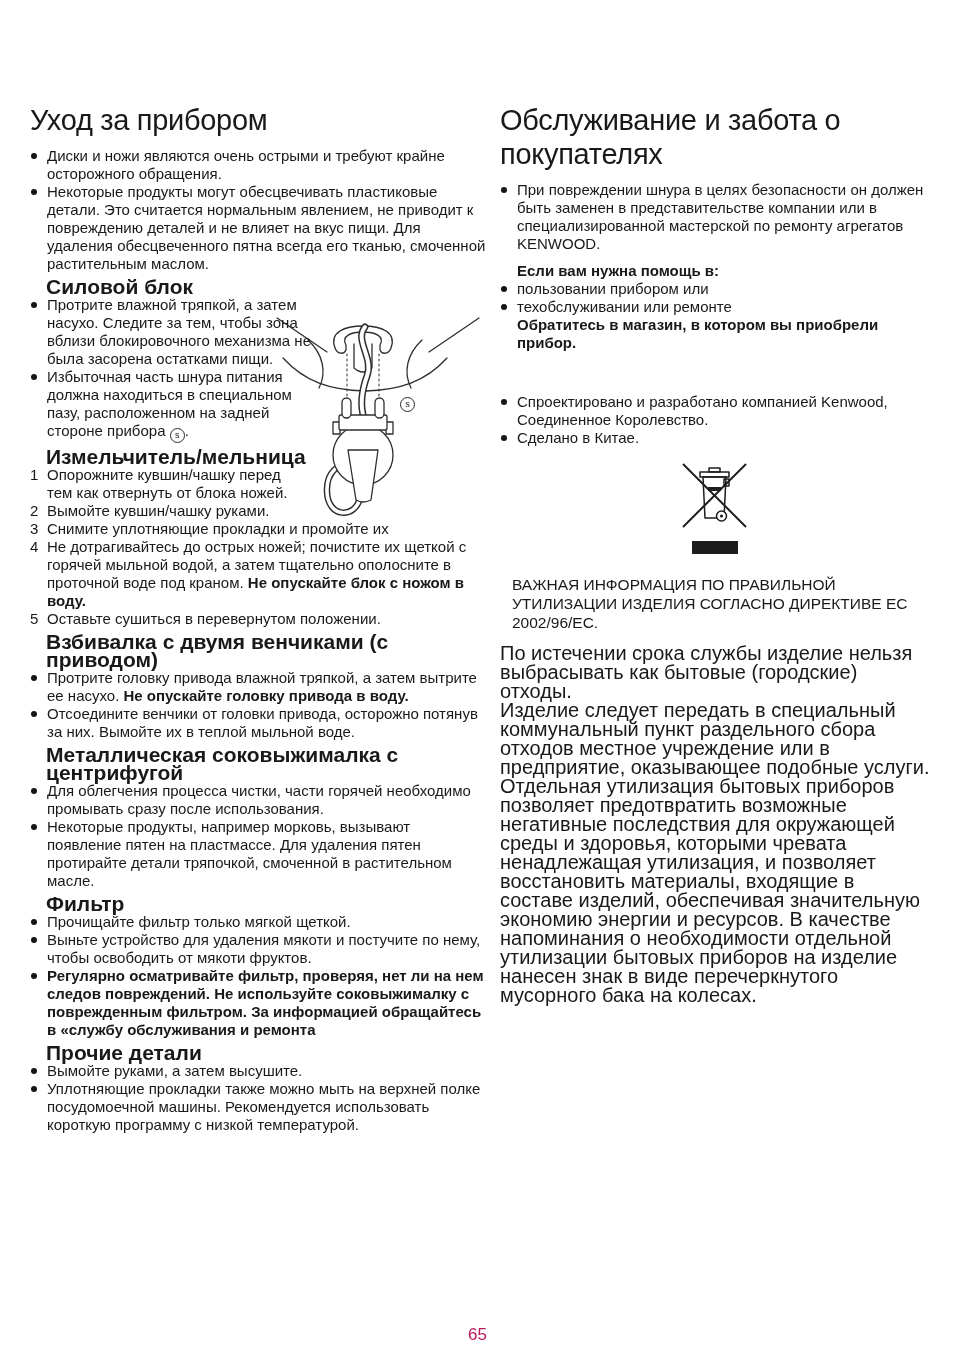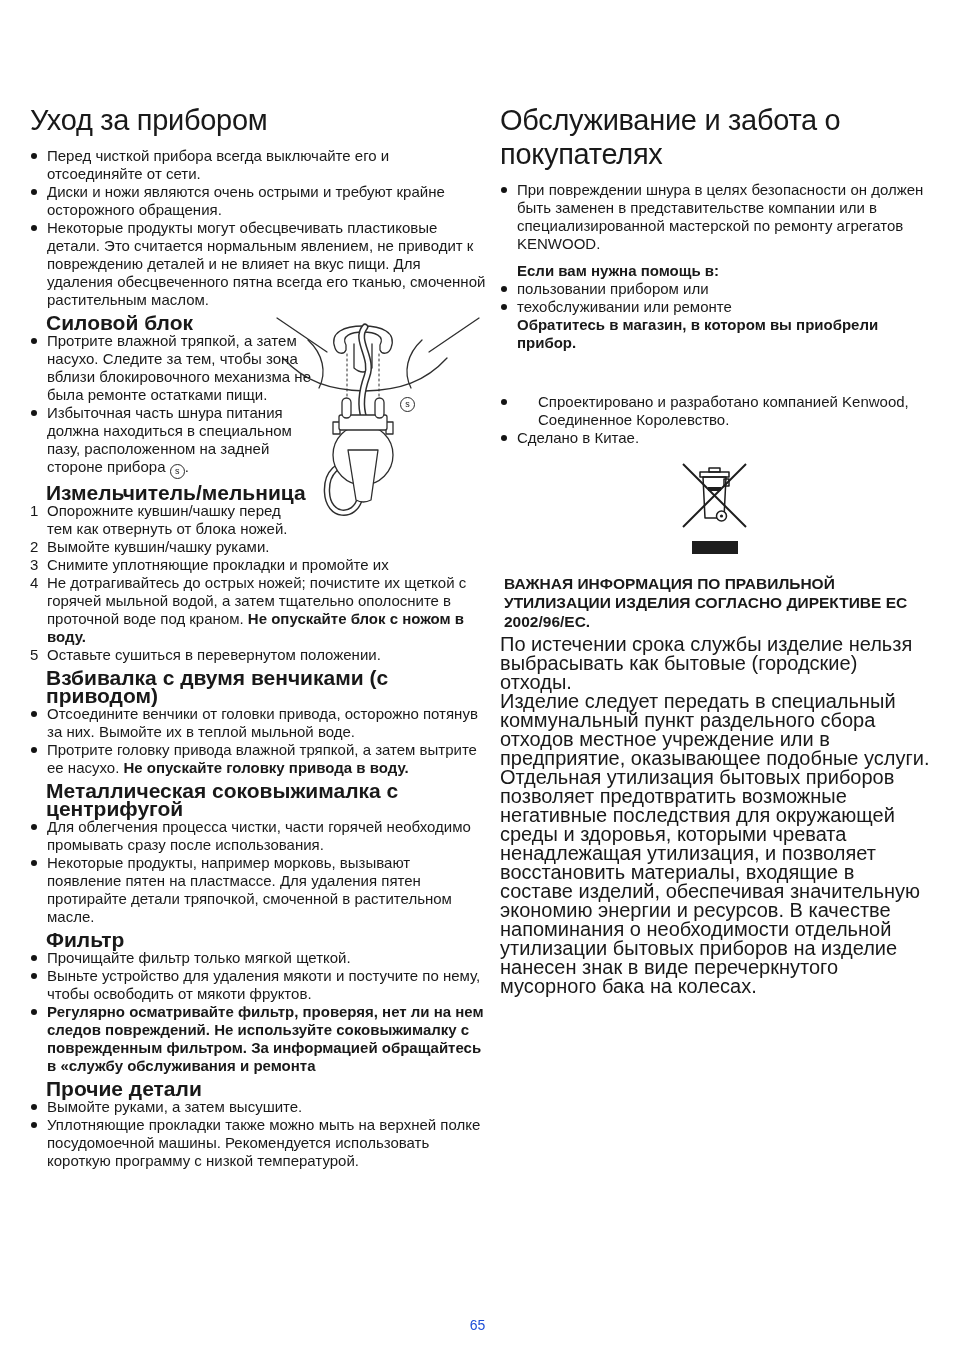--- a/index.html
+++ b/index.html
@@ -19,60 +19,56 @@
   .num{flex:none;width:17px;font-size:15px;line-height:18px;}
   .indent{padding-left:17px;font-weight:bold;}
   .narrow{max-width:268px;}
   .narrow1{max-width:262px;}
   b{font-weight:700;}
   .scircle{
     display:inline-flex;align-items:center;justify-content:center;
     width:13px;height:13px;border:1.2px solid #2a2a2a;border-radius:50%;
     font-size:9px;line-height:1;vertical-align:-2px;background:#fff;
   }
-  .gap-top{margin-top:41px;gap:21px;}
+  .gap-top{margin-top:41px;}
   .help-intro{margin-top:9px;}
   
   .fig{position:absolute;left:275px;top:314px;width:206px;height:210px;}
   .fig svg{position:absolute;left:0;top:0;}
   .fig .scircle{position:absolute;left:125px;top:83px;}
   
   .weee{text-align:center;margin:15px 0 11px 0;}
   .weee svg{display:inline-block;}
-  .disposal-h{font-size:15.5px;line-height:19px;font-weight:700;margin:4px;}
+  .disposal-h{font-size:15.5px;line-height:19px;font-weight:400;margin:12px;}
   .disposal-b{font-size:20px;line-height:19px;margin:0;white-space:pre-line;}
-  .pageno{position:absolute;left:0;right:0;bottom:39px;text-align:center;
-          font-size:14px;color:#1d4ed8;}
+  .pageno{position:absolute;left:0;right:0;bottom:27px;text-align:center;
+          font-size:17px;color:#be185d;}
 </style>
 </head>
 <body>
 
 <div class="page">
 
   <div class="col col-left">
     <h1>Уход за прибором</h1>
 
     <div class="bullet">
       <span class="dot"></span>
-      <p class="t">Перед чисткой прибора всегда выключайте его и отсоединяйте от сети.</p>
-    </div>
-    <div class="bullet">
-      <span class="dot"></span>
       <p class="t">Диски и ножи являются очень острыми и требуют крайне осторожного обращения.</p>
     </div>
     <div class="bullet">
       <span class="dot"></span>
       <p class="t">Некоторые продукты могут обесцвечивать пластиковые детали. Это считается нормальным явлением, не приводит к повреждению деталей и не влияет на вкус пищи. Для удаления обесцвеченного пятна всегда его тканью, смоченной растительным маслом.</p>
     </div>
 
     <div>
       <p class="h">Силовой блок</p>
       <div class="bullet">
         <span class="dot"></span>
-        <p class="t narrow">Протрите влажной тряпкой, а затем насухо. Следите за тем, чтобы зона вблизи блокировочного механизма не была ремонте остатками пищи.</p>
+        <p class="t narrow">Протрите влажной тряпкой, а затем насухо. Следите за тем, чтобы зона вблизи блокировочного механизма не была засорена остатками пищи.</p>
       </div>
       <div class="bullet">
         <span class="dot"></span>
         <p class="t narrow"><span>Избыточная часть шнура питания должна находиться в специальном пазу, расположенном на задней стороне прибора</span>
           <span class="scircle">s</span><span>.</span></p>
       </div>
     </div>
 
     <div>
       <p class="h">Измельчитель/мельница</p>
@@ -95,25 +91,25 @@
       <div class="step">
         <span class="num">5</span>
         <p class="t">Оставьте сушиться в перевернутом положении.</p>
       </div>
     </div>
 
     <div>
       <p class="h">Взбивалка с двумя венчиками (с приводом)</p>
       <div class="bullet">
         <span class="dot"></span>
+        <p class="t"><span>Протрите головку привода влажной тряпкой, а затем вытрите ее насухо. </span><b>Не опускайте головку привода в воду.</b></p>
+      </div>
+      <div class="bullet">
+        <span class="dot"></span>
         <p class="t">Отсоедините венчики от головки привода, осторожно потянув за них. Вымойте их в теплой мыльной воде.</p>
-      </div>
-      <div class="bullet">
-        <span class="dot"></span>
-        <p class="t"><span>Протрите головку привода влажной тряпкой, а затем вытрите ее насухо. </span><b>Не опускайте головку привода в воду.</b></p>
       </div>
     </div>
 
     <div>
       <p class="h">Металлическая соковыжималка с центрифугой</p>
       <div class="bullet">
         <span class="dot"></span>
         <p class="t">Для облегчения процесса чистки, части горячей необходимо промывать сразу после использования.</p>
       </div>
       <div class="bullet">

